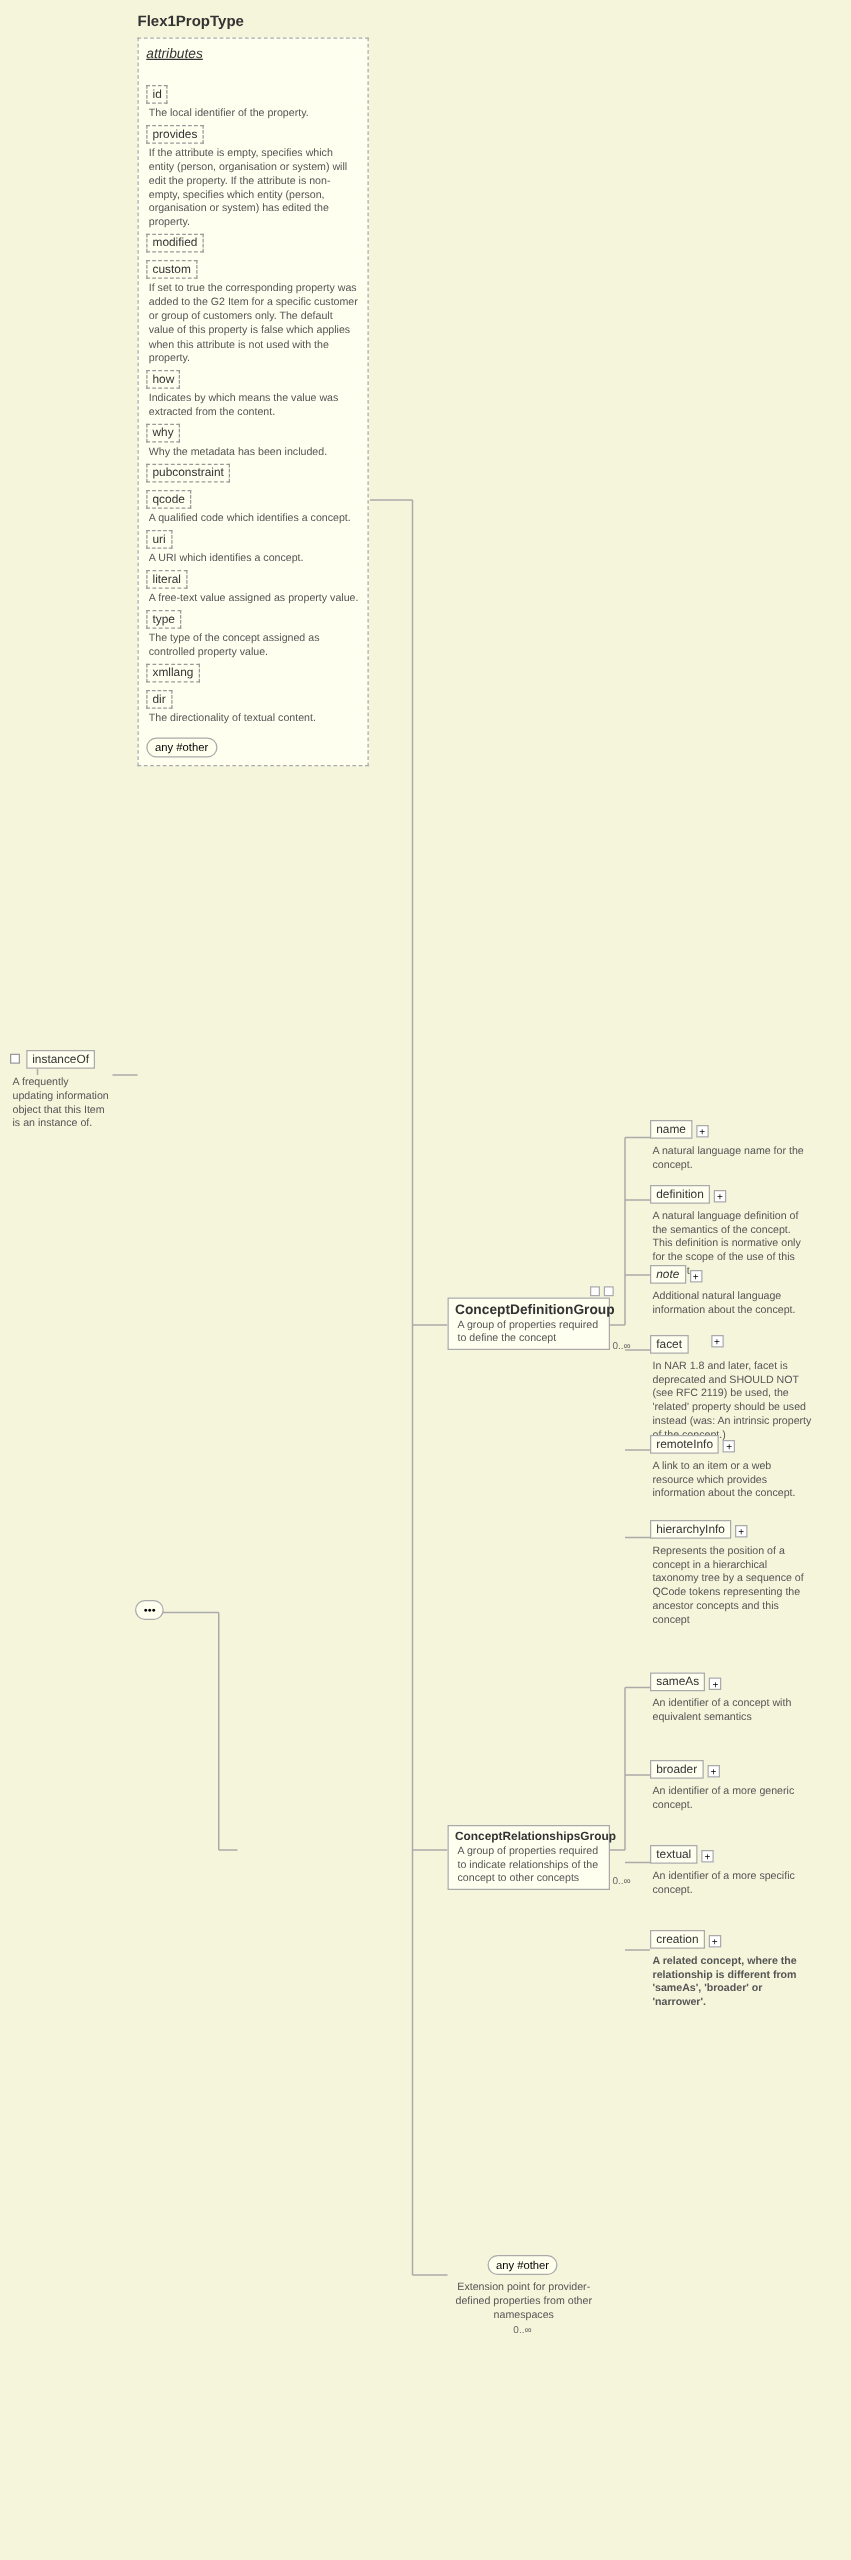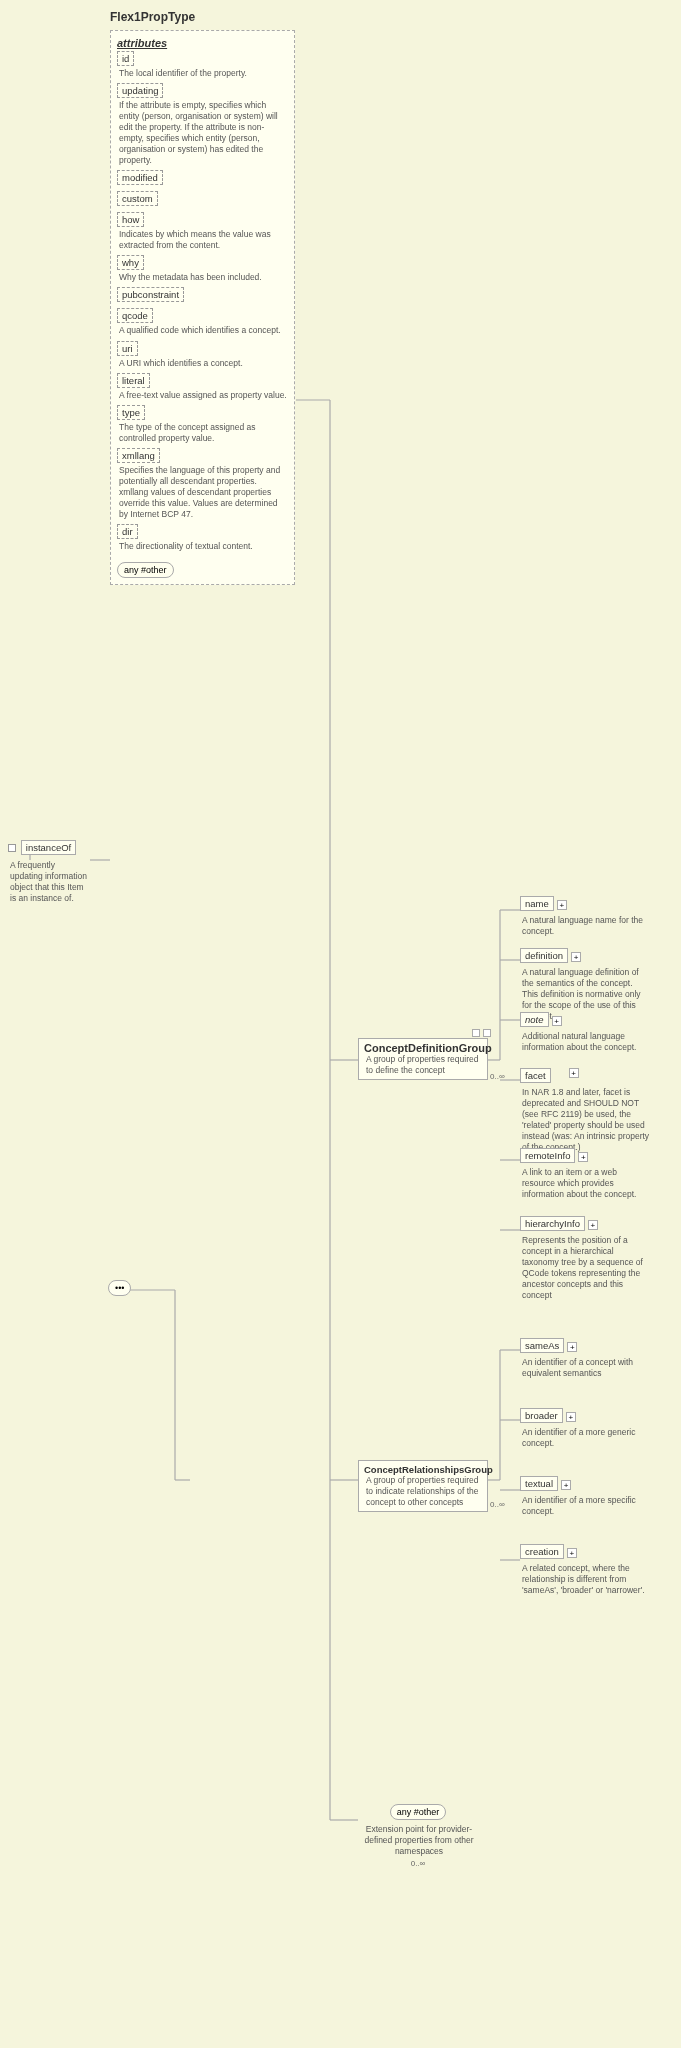--- a/index.html
+++ b/index.html
@@ -35,24 +35,24 @@
       left: 110px;
       top: 30px;
       width: 185px;
       border: 1.5px dashed #aaa;
       background: #fffff0;
       padding: 6px;
     }
 
     .box-title {
       font-style: italic;
-      font-weight: bold;
+      font-weight: normal;
       font-size: 11px;
       text-decoration: underline;
-      margin-bottom: 2px;
+      margin-bottom: 19px;
       color: #333;
     }
 
     .attr-item {
       margin-bottom: 4px;
     }
 
     .attr-label {
       display: inline-block;
       border: 1.5px dashed #999;
@@ -177,30 +177,31 @@
 
   <div class="main-box" style="top:30px; left:110px;">
     <div class="box-title">attributes</div>
 
     <div class="attr-item">
       <div class="attr-label">id</div>
       <div class="attr-desc">The local identifier of the property.</div>
     </div>
 
     <div class="attr-item">
-      <div class="attr-label">updating</div>
+      <div class="attr-label">provides</div>
       <div class="attr-desc">If the attribute is empty, specifies which entity (person, organisation or system) will edit the property. If the attribute is non-empty, specifies which entity (person, organisation or system) has edited the property.</div>
     </div>
 
     <div class="attr-item">
       <div class="attr-label">modified</div>
     </div>
 
     <div class="attr-item">
       <div class="attr-label">custom</div>
+      <div class="attr-desc">If set to true the corresponding property was added to the G2 Item for a specific customer or group of customers only. The default value of this property is false which applies when this attribute is not used with the property.</div>
     </div>
 
     <div class="attr-item">
       <div class="attr-label">how</div>
       <div class="attr-desc">Indicates by which means the value was extracted from the content.</div>
     </div>
 
     <div class="attr-item">
       <div class="attr-label">why</div>
       <div class="attr-desc">Why the metadata has been included.</div>
@@ -225,21 +226,20 @@
       <div class="attr-desc">A free-text value assigned as property value.</div>
     </div>
 
     <div class="attr-item">
       <div class="attr-label">type</div>
       <div class="attr-desc">The type of the concept assigned as controlled property value.</div>
     </div>
 
     <div class="attr-item">
       <div class="attr-label">xmllang</div>
-      <div class="attr-desc">Specifies the language of this property and potentially all descendant properties. xmllang values of descendant properties override this value. Values are determined by Internet BCP 47.</div>
     </div>
 
     <div class="attr-item">
       <div class="attr-label">dir</div>
       <div class="attr-desc">The directionality of textual content.</div>
     </div>
 
     <div style="margin-top:6px;">
       <span class="any-other-btn">any #other</span>
     </div>
@@ -344,21 +344,21 @@
       <span class="concept-expand">+</span>
     </div>
     <div class="attr-desc" style="max-width:130px;">An identifier of a more specific concept.</div>
   </div>
 
   <div style="position:absolute; left:520px; top:1544px;">
     <div style="display:flex; align-items:center; margin-bottom:2px;">
       <span class="attr-label" style="border:1.5px solid #aaa;">creation</span>
       <span class="concept-expand">+</span>
     </div>
-    <div class="attr-desc" style="max-width:130px;">A related concept, where the relationship is different from 'sameAs', 'broader' or 'narrower'.</div>
+    <div class="attr-desc" style="max-width:130px;font-weight:bold;">A related concept, where the relationship is different from 'sameAs', 'broader' or 'narrower'.</div>
   </div>
 
   <div style="position:absolute; left:358px; top:1800px; text-align:center;">
     <span class="any-other-btn">any #other</span>
     <div class="attr-desc" style="max-width:120px; margin-top:4px; text-align:center;">Extension point for provider-defined properties from other namespaces</div>
     <div class="mult-text" style="text-align:center; margin-top:2px;">0..∞</div>
   </div>
 
 </div>
 

